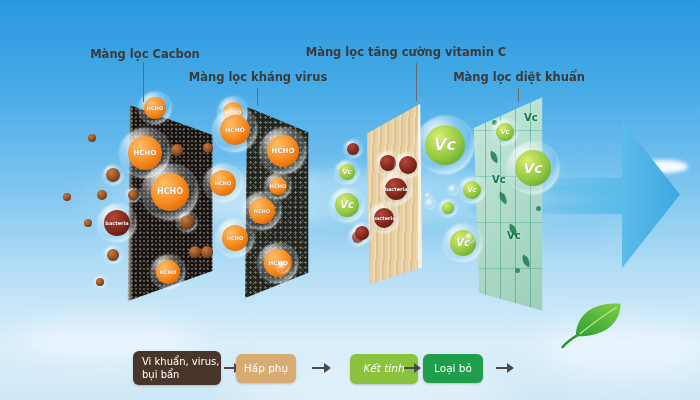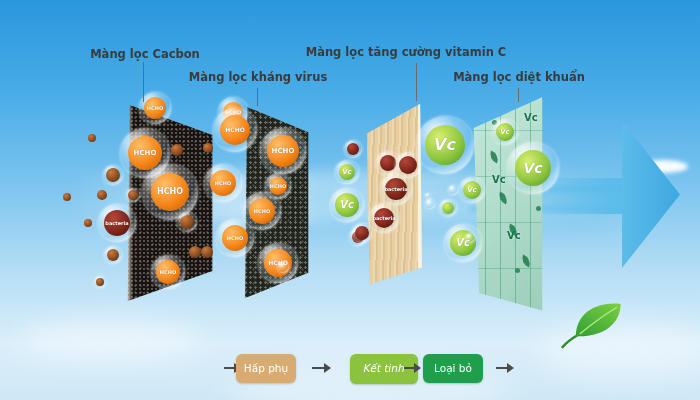--- a/index.html
+++ b/index.html
@@ -289,20 +289,22 @@
   <div class="connector" style="left:143px;top:62px;height:40px;"></div>
   <div class="connector" style="left:257px;top:88px;height:18px;"></div>
   <div class="connector" style="left:416px;top:63px;height:38px;"></div>
   <div class="connector" style="left:518px;top:88px;height:14px;"></div>
 
   <div class="toplabel" style="left:145px;top:47px;">Màng lọc Cacbon</div>
   <div class="toplabel" style="left:406px;top:45px;">Màng lọc tăng cường vitamin C</div>
   <div class="toplabel" style="left:258px;top:70px;">Màng lọc kháng virus</div>
   <div class="toplabel" style="left:519px;top:70px;">Màng lọc diệt khuẩn</div>
 
+  <div class="flowbox left" style="left: 133px; top: 351px; width: 88px; height: 34px; font-size: 10px; background: rgb(74, 53, 42);">Vi khuẩn, virus,
+bụi bẩn</div>
   <div class="flow-arrow" style="left:224px;width:11px;"></div>
   <div class="flowbox" style="left: 236px; top: 354px; width: 60px; height: 29px; background: rgb(216, 171, 114);">Hấp phụ</div>
   <div class="flow-arrow" style="left:312px;width:13px;"></div>
   <div class="flowbox" style="left: 350px; top: 354px; width: 68px; height: 30px; background: rgb(139, 194, 62); font-style: italic;">Kết tinh</div>
   <div class="flow-arrow" style="left:404px;width:11px;"></div>
   <div class="flowbox" style="left: 423px; top: 354px; width: 60px; height: 29px; background: rgb(31, 158, 76);">Loại bỏ</div>
   <div class="flow-arrow" style="left:496px;width:12px;"></div>
 
   <div class="leaf-wrap">
     <svg width="72" height="50" viewBox="0 0 72 50">

